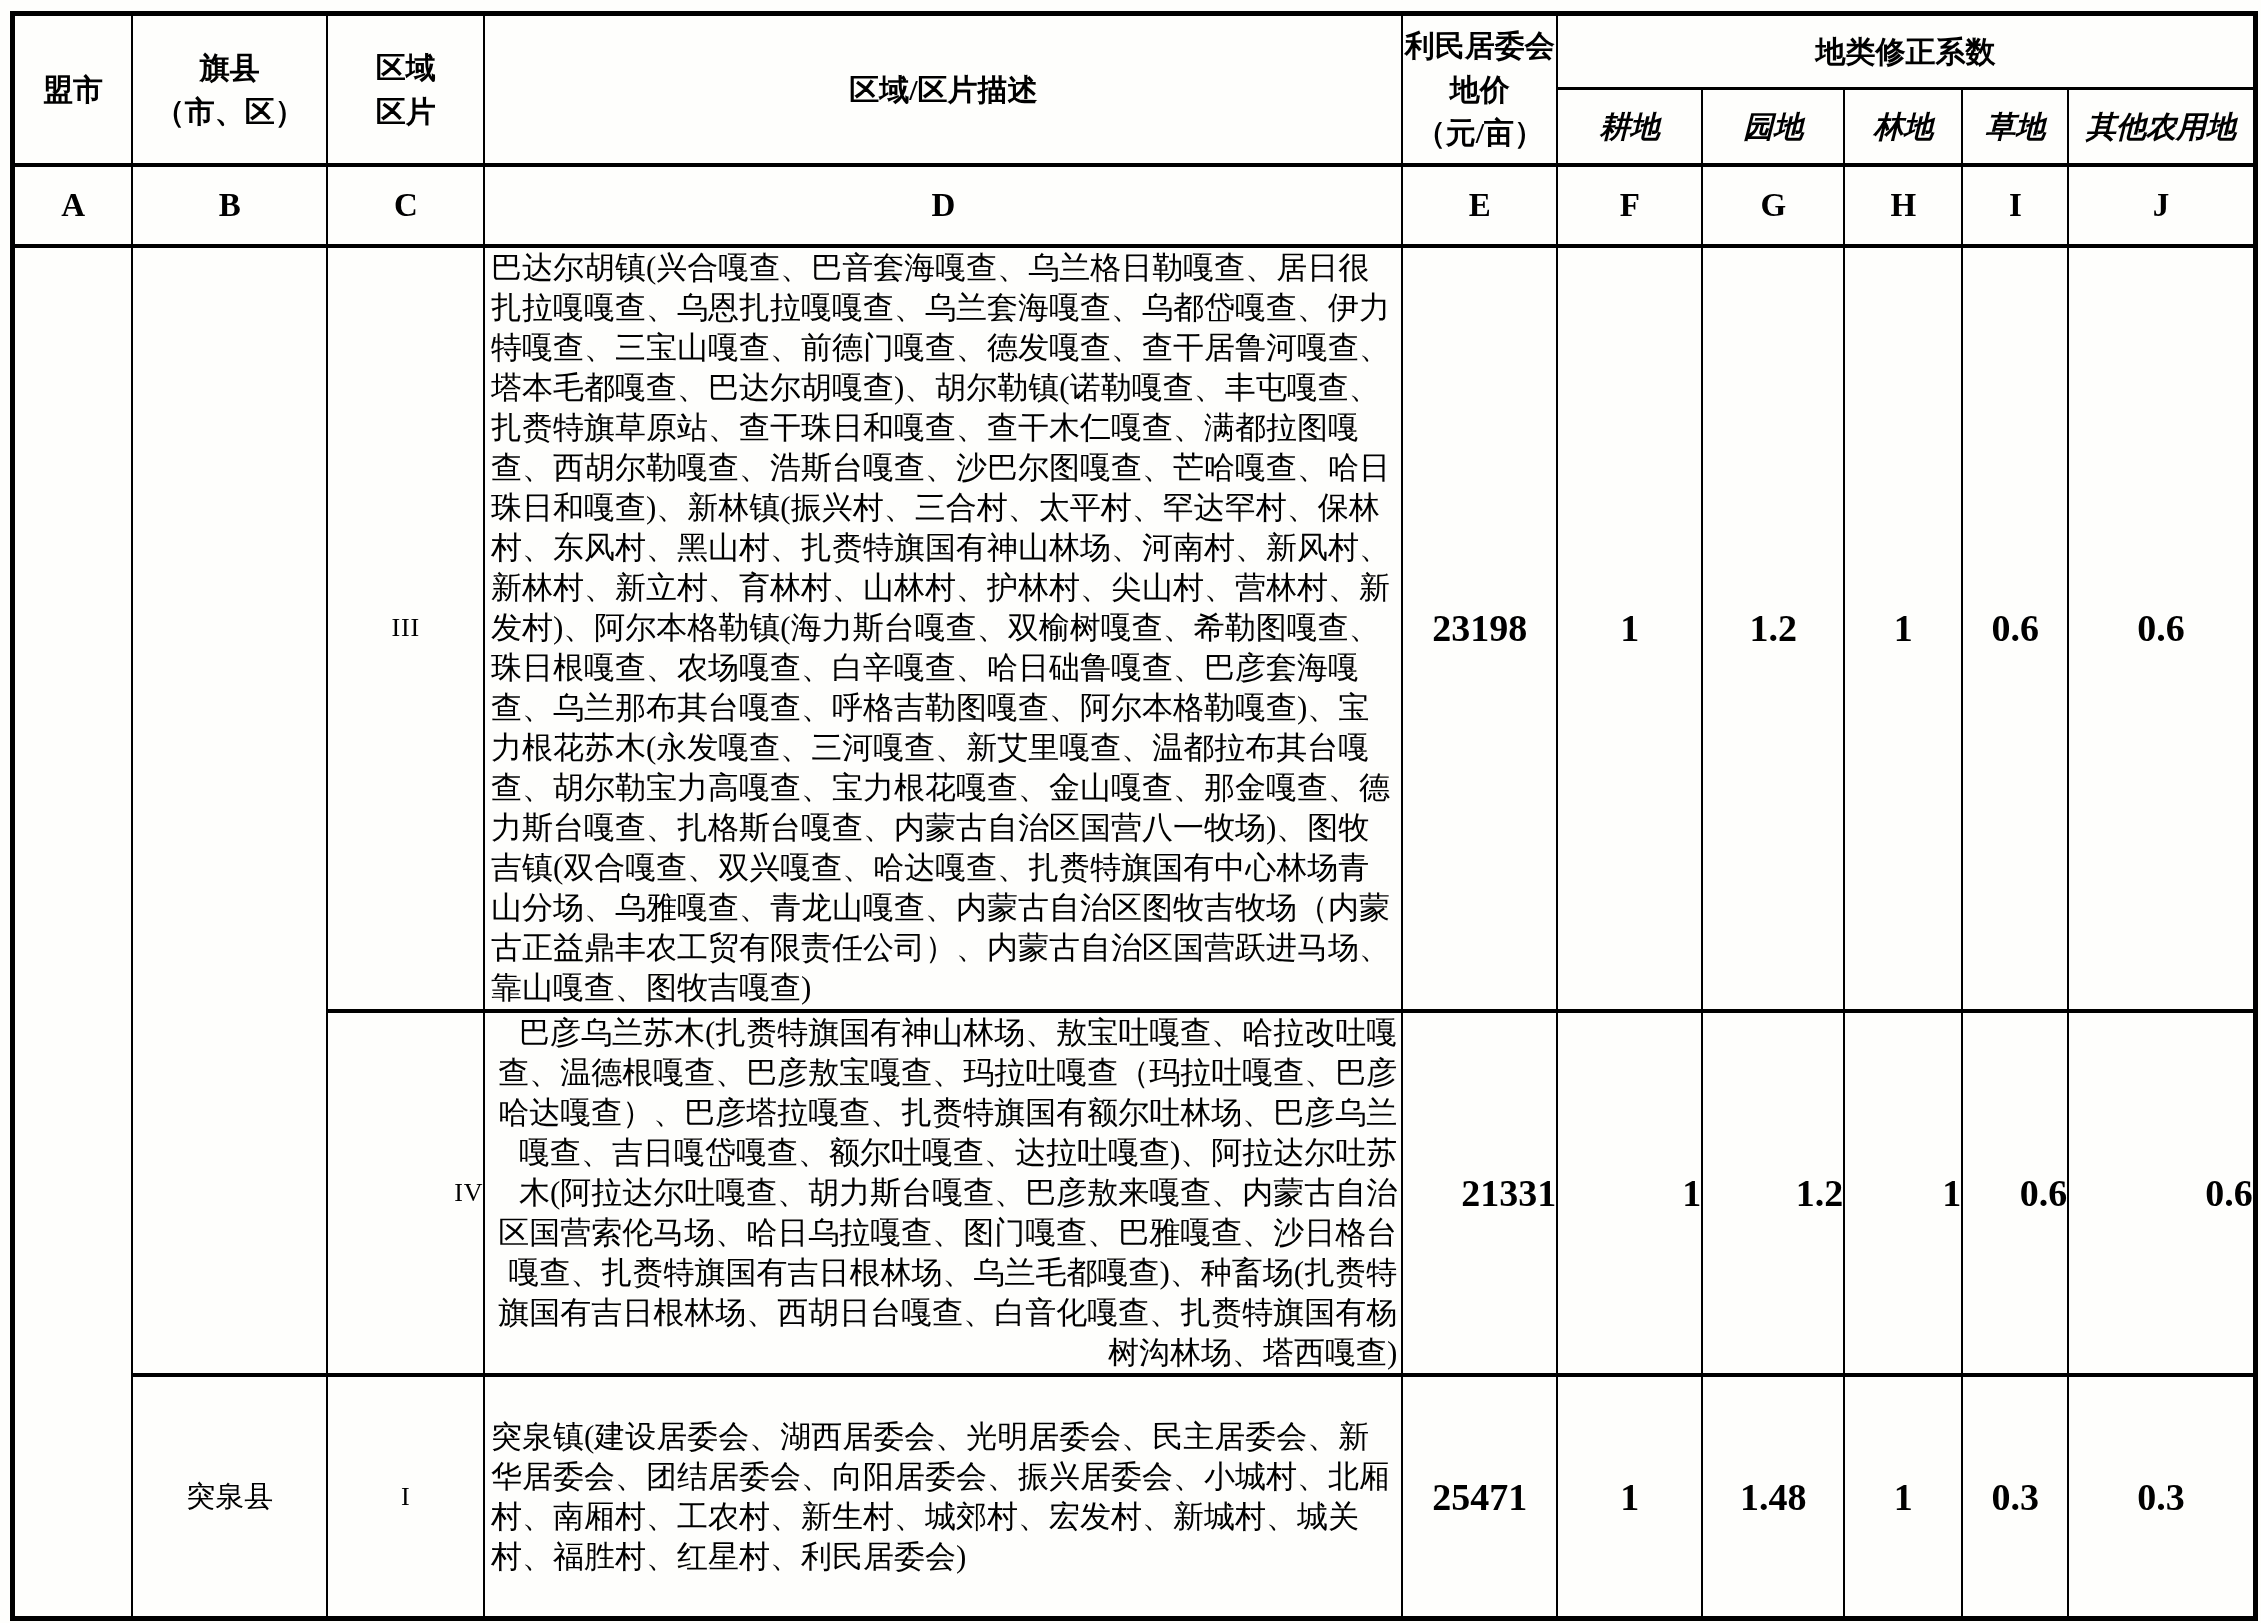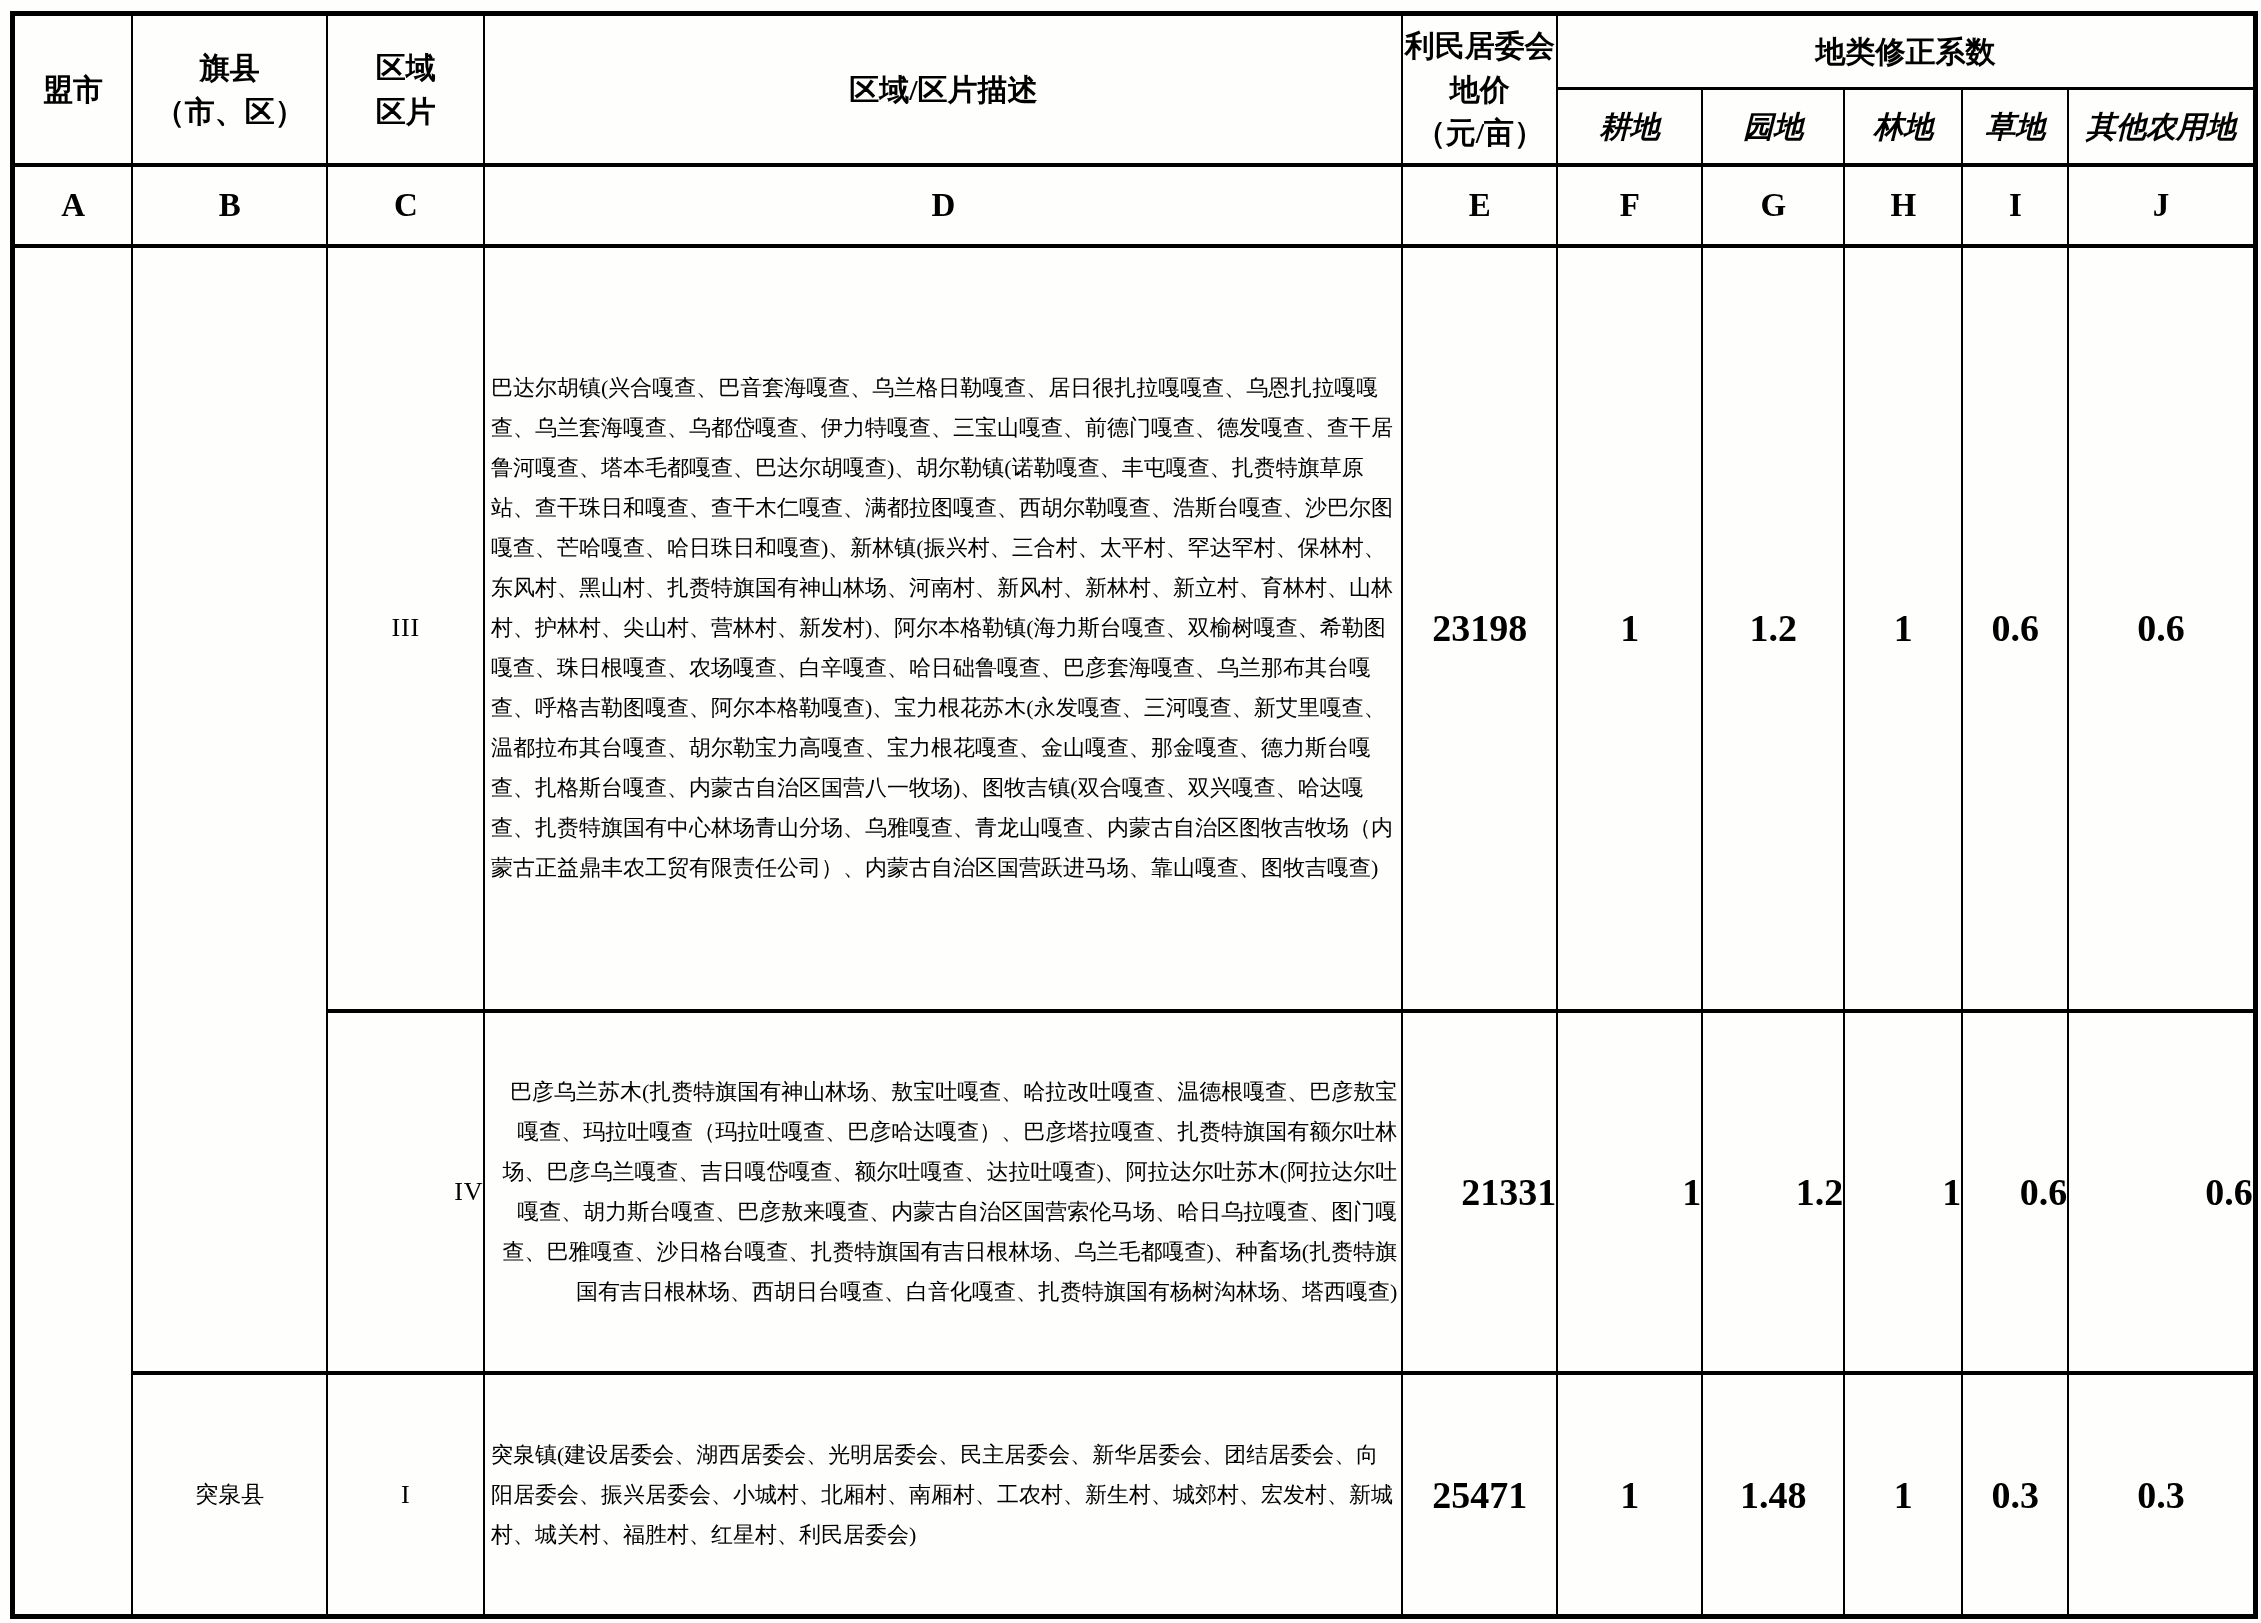--- a/index.html
+++ b/index.html
@@ -50,25 +50,25 @@
   }
   td.letter{
     font-weight:bold;
     font-size:33px;
   }
   td.zone{
     font-size:26px;
     letter-spacing:0.8px;
   }
   td.county{
-    font-size:23px;
+    font-size:29px;
   }
   td.desc{
     text-align:left;
-    font-size:22px;
+    font-size:31px;
     line-height:40px;
     padding:0 4.1px 0 5.7px;
     vertical-align:middle;
     word-break:break-all;
   }
   td.num{
     font-size:38px;
     font-weight:bold;
   }
 </style>

